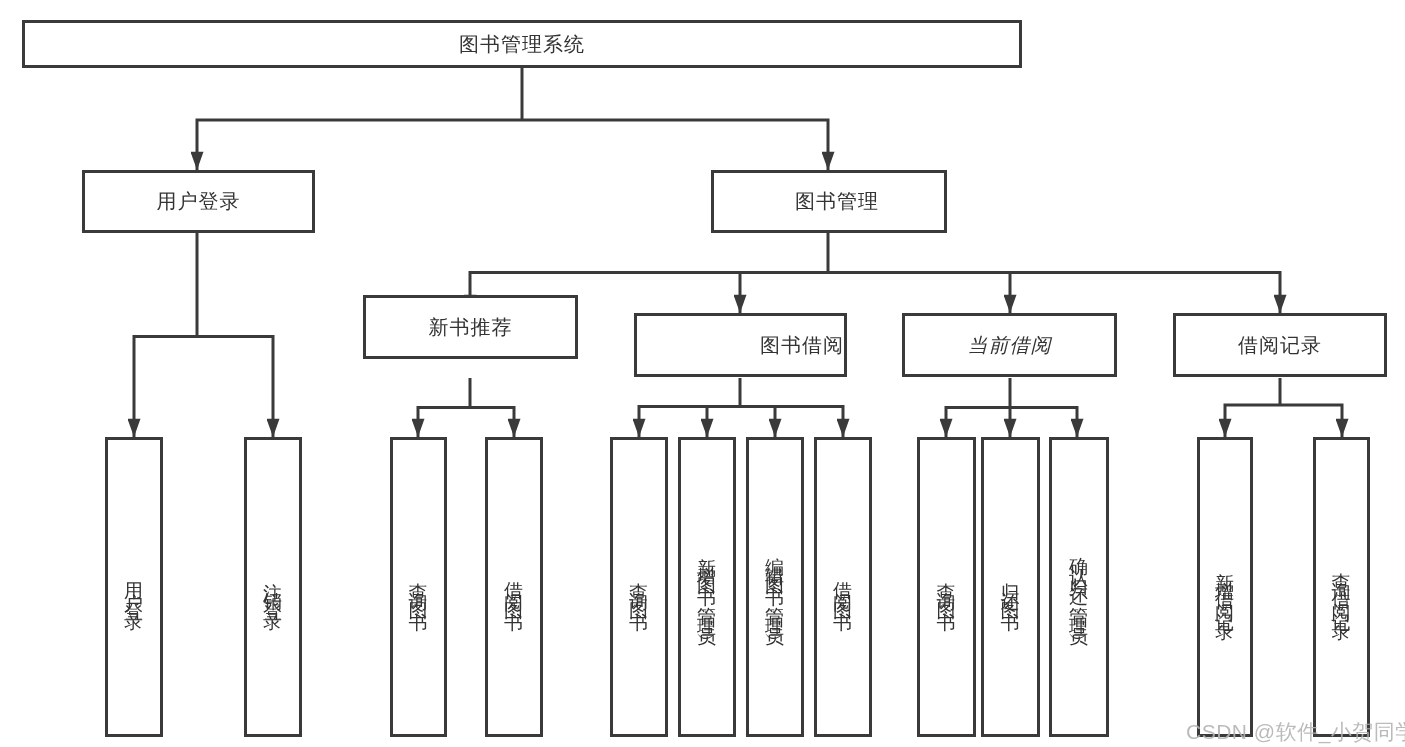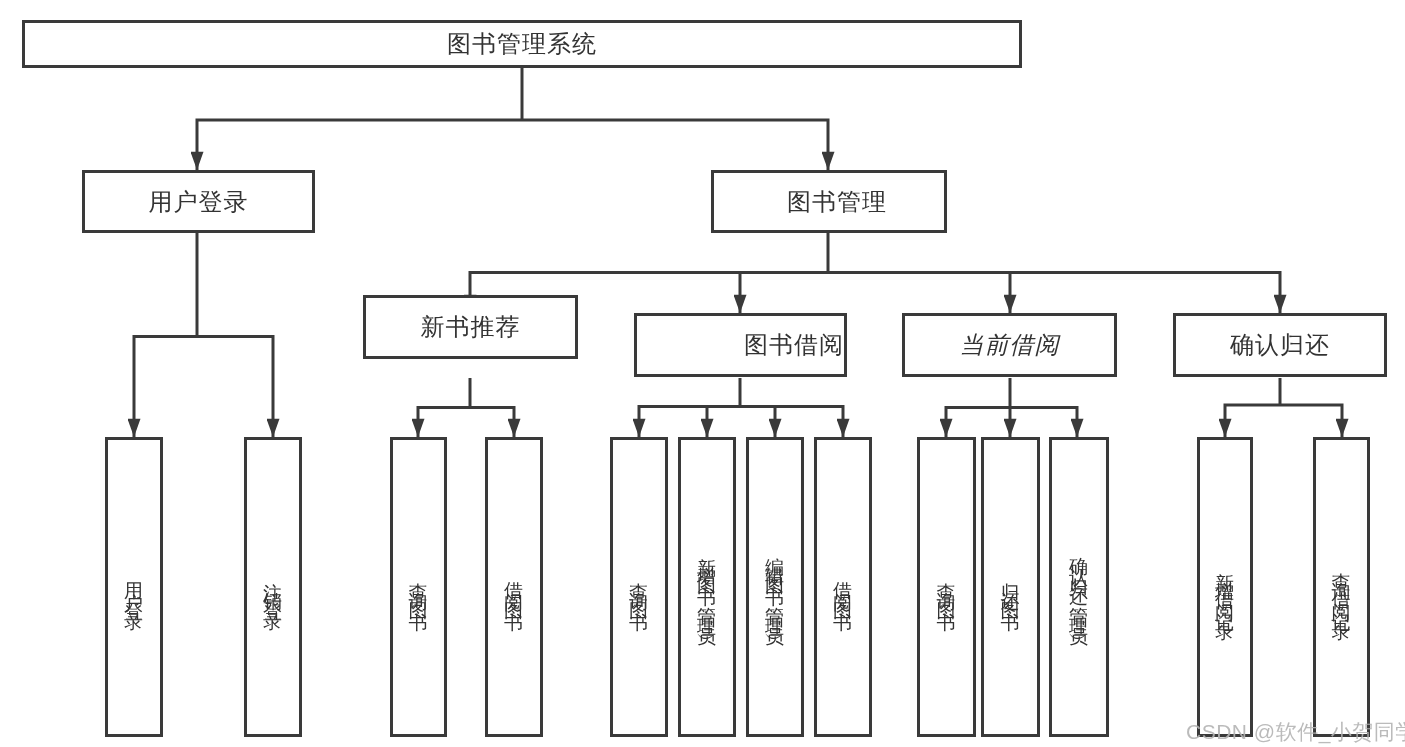--- a/index.html
+++ b/index.html
@@ -16,21 +16,21 @@
   svg.wires{position:absolute;left:0;top:0;z-index:1;}
   .connector{fill:none;stroke:var(--line);stroke-width:3;}
   .arrowhead{fill:var(--line);stroke:none;}
   .node{
     position:absolute;background:var(--background);
     border:3px solid var(--box-border);box-sizing:border-box;
     display:flex;align-items:center;justify-content:center;
     z-index:2;
   }
   .node .label{white-space:nowrap;}
-  .h .label{font-size:24px;letter-spacing:1px;}
+  .h .label{font-size:20px;letter-spacing:1px;}
   .v .label{
     writing-mode:vertical-rl;
     font-size:19px;line-height:1;letter-spacing:10px;
     white-space:normal;
   }
   .watermark{
     position:absolute;z-index:3;
     font-size:21px;color:var(--watermark);
     white-space:nowrap;opacity:0.9;letter-spacing:0.5px;
   }
@@ -96,21 +96,21 @@
   <div class="node h" style="left:363px;top:295px;width:215px;height:64px;">
     <span class="label">新书推荐</span>
   </div>
   <div class="node h" style="left:634px;top:313px;width:213px;height:64px;justify-content:flex-end;">
     <span class="label">图书借阅</span>
   </div>
   <div class="node h" style="left:902px;top:313px;width:215px;height:64px;font-style:italic;">
     <span class="label">当前借阅</span>
   </div>
   <div class="node h" style="left:1173px;top:313px;width:214px;height:64px;">
-    <span class="label">确认归还</span>
+    <span class="label">借阅记录</span>
   </div>
 
   <div class="node v" style="left:105px;top:437px;width:58px;height:300px;">
     <span class="label">用户登录</span>
   </div>
   <div class="node v" style="left:244px;top:437px;width:58px;height:300px;">
     <span class="label">注销登录</span>
   </div>
 
   <div class="node v" style="left:390px;top:437px;width:57px;height:300px;">

